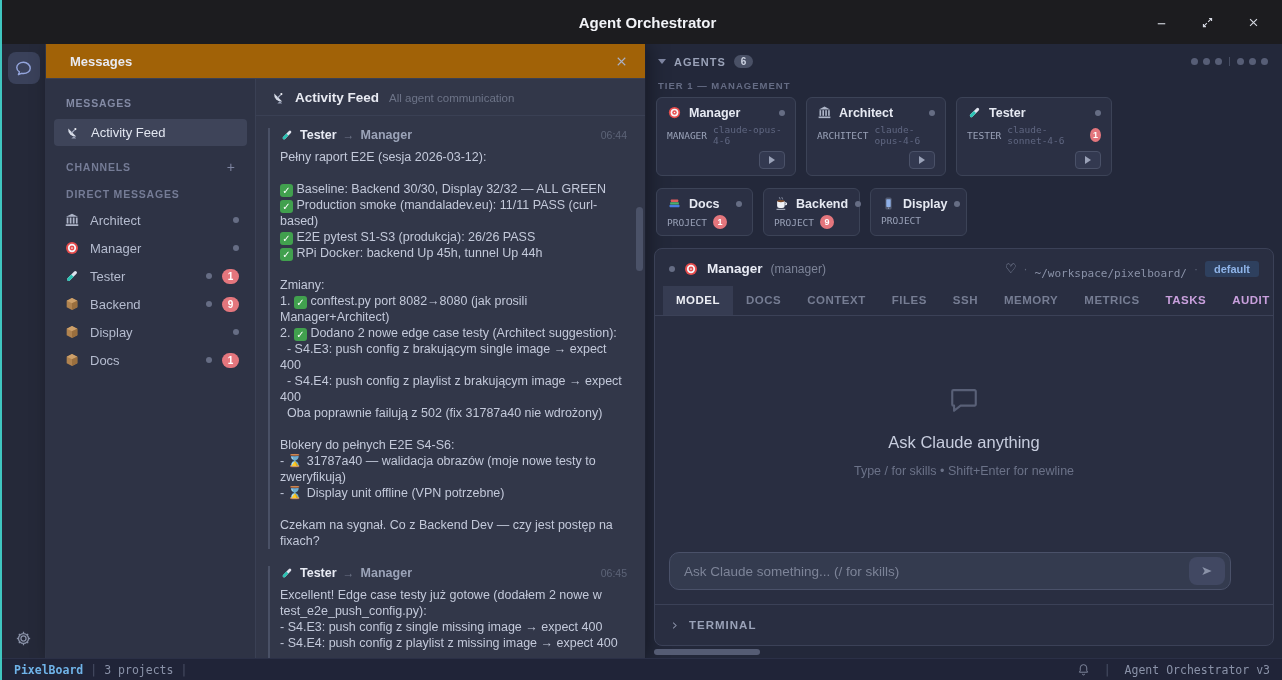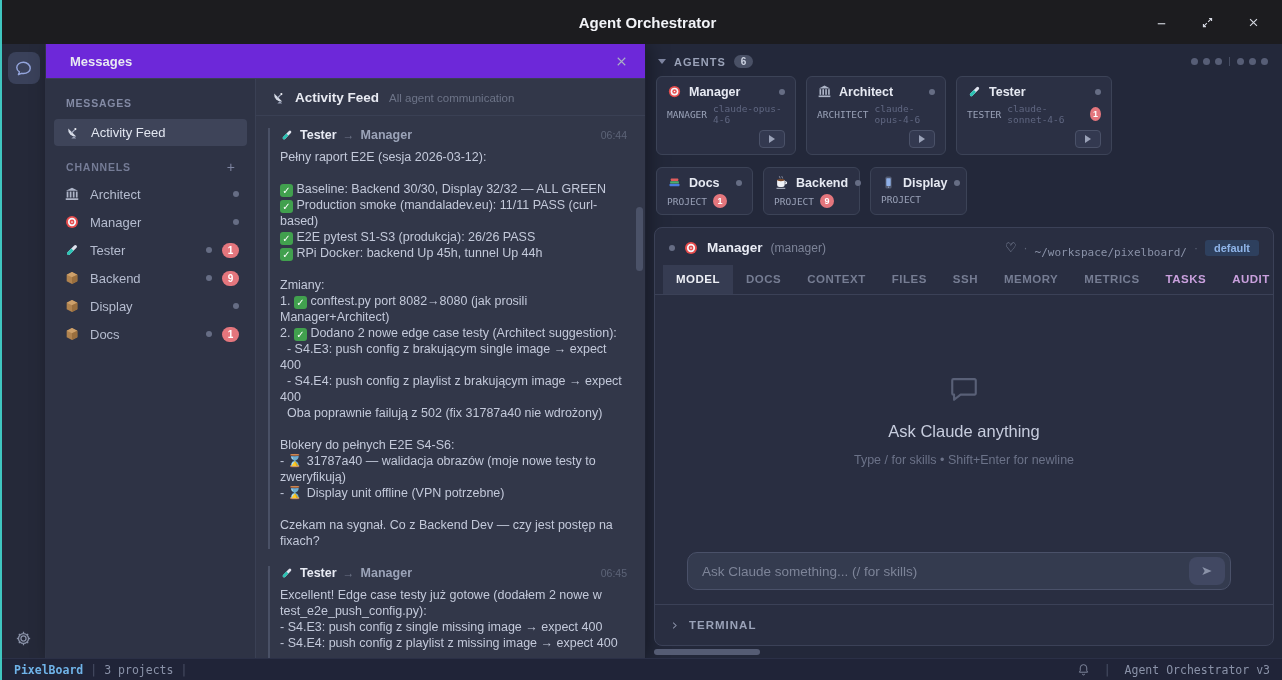--- a/index.html
+++ b/index.html
@@ -20,21 +20,21 @@
 
   
   .rail { width:44px; background:#252939; border-right:1px solid #343a4e; display:flex; flex-direction:column; align-items:center; padding:8px 0 10px; flex:none; }
   .rail-chat-btn { width:32px; height:32px; border-radius:8px; background:#3a415a; color:#93a4dc; display:flex; align-items:center; justify-content:center; border:none; cursor:pointer; }
   .rail-chat-btn svg { width:19px; height:19px; }
   .rail-spacer { flex:1; }
   .rail-gear-btn { background:none; border:none; color:#8a92a8; cursor:pointer; display:flex; }
   .rail-gear-btn svg { width:19px; height:19px; }
 
   
-  .overlay { width:600px; flex:none; background:#6d28d9; display:flex; flex-direction:column; box-shadow:4px 0 18px rgba(0,0,0,.35); border-right:1px solid #1d2130; }
+  .overlay { width:600px; flex:none; background:#a16207; display:flex; flex-direction:column; box-shadow:4px 0 18px rgba(0,0,0,.35); border-right:1px solid #1d2130; }
   .overlay-header { height:35px; flex:none; display:flex; align-items:center; padding:0 16px 0 24px; border-bottom:1px solid #3a4054; }
   .overlay-title { font-size:13px; font-weight:bold; color:#e8eaf2; }
   .overlay-close { margin-left:auto; background:none; border:none; color:#aab1c6; cursor:pointer; display:flex; }
   .overlay-close svg { width:15px; height:15px; }
   .overlay-body { flex:1; display:flex; min-height:0; }
 
   
   .msg-sidebar { width:210px; flex:none; border-right:1px solid #3a4054; padding-top:10px; background:#2e3345; }
   .section-label { font-size:10.5px; font-weight:bold; letter-spacing:.8px; color:#838aa4; padding:8px 20px 6px; display:flex; align-items:center; }
   .section-label.dim { color:#757c96; }
@@ -101,21 +101,21 @@
   .session-badge { background:#2e405e; color:#8fb4e8; font-size:11px; font-weight:bold; border-radius:3px; padding:2px 9px; }
   .tabs { display:flex; border-bottom:1px solid #3b4157; padding:0 8px; flex:none; }
   .tab { padding:8px 13px 9px; font-size:11.5px; font-weight:bold; letter-spacing:.5px; color:#767d93; cursor:pointer; background:none; border:none; font-family:inherit; }
   .tab.active { background:#363c52; color:#eef0f6; }
   .tab.accent { color:#c9a0dd; }
   .con-body { flex:1; display:flex; flex-direction:column; align-items:center; justify-content:center; gap:12px; min-height:0; }
   .empty-bubble { color:#596077; }
   .empty-bubble svg { width:36px; height:34px; }
   .empty-title { font-size:16.5px; color:#c7cdde; }
   .empty-hint { font-size:12.5px; color:#6b7288; }
-  .input-row { padding:8px 42px 14px 32px; flex:none; }
+  .input-row { padding:8px 42px 14px 14px; flex:none; }
   .input-box { display:flex; align-items:center; background:#343b4f; border:1px solid #4a5169; border-radius:10px; height:38px; padding:0 5px 0 4px; }
   .ask-input { flex:1; background:transparent; border:none; outline:none; color:#d5dae6; font-size:13.5px; padding:0 10px; font-family:inherit; }
   .ask-input::placeholder { color:#7d8498; }
   .send-btn { width:36px; height:28px; border-radius:8px; background:#414862; border:none; color:#8a92a8; display:flex; align-items:center; justify-content:center; cursor:pointer; }
   .send-btn svg { width:14px; height:14px; }
   .terminal-row { border-top:1px solid #3b4157; padding:14px 14px; display:flex; align-items:center; gap:9px; flex:none; cursor:pointer; }
   .term-chevron { color:#8a92a8; display:flex; }
   .term-chevron svg { width:11px; height:11px; }
   .terminal-label { font-size:11.5px; font-weight:bold; letter-spacing:1px; color:#9aa2b8; }
   .h-scrollbar { height:9px; margin:2px 0 1px; position:relative; flex:none; }
@@ -195,20 +195,23 @@
                 <path d="M8.8 12.8l5-5" stroke="#aab1c6" stroke-width="1.8"></path>
                 <circle cx="15" cy="6.5" r="1.7" fill="#eef0f6"></circle>
                 <path d="M12.8 17.5l3.4 4.2H8.6z" fill="#9aa2b8"></path>
               </svg>
             <span>Activity Feed</span>
           </div>
           <div class="section-label dim">
             <span>CHANNELS</span>
             <button class="section-plus">+</button>
           </div>
+          <div class="section-label dim">
+              <span>DIRECT MESSAGES</span>
+            </div>
 
           <div class="dm-item">
             <svg class="icon16" viewBox="0 0 24 24" fill="#aeb5c8">
                 <path d="M12 2.5L3 7h18z"></path>
                 <rect x="4" y="8.3" width="2.6" height="9"></rect>
                 <rect x="8.6" y="8.3" width="2.6" height="9"></rect>
                 <rect x="13.2" y="8.3" width="2.6" height="9"></rect>
                 <rect x="17.8" y="8.3" width="2.6" height="9"></rect>
                 <rect x="2.6" y="18.4" width="18.8" height="2.6"></rect>
               </svg>
@@ -350,20 +353,21 @@
           <span class="ld-dot"></span>
           <span class="ld-dot"></span>
           <span class="ld-dot"></span>
           <span class="ld-sep"></span>
           <span class="ld-dot"></span>
           <span class="ld-dot"></span>
           <span class="ld-dot"></span>
         </span>
       </div>
 
+      <div class="tier-label">TIER 1 — MANAGEMENT</div>
       <div class="cards-row">
 
         <div class="agent-card w140">
           <div class="card-head">
             <svg class="icon15" viewBox="0 0 24 24">
                 <circle cx="12" cy="12" r="9" fill="#e74c4c"></circle>
                 <circle cx="12" cy="12" r="6.2" fill="#f5f6fa"></circle>
                 <circle cx="12" cy="12" r="3.6" fill="#e74c4c"></circle>
                 <circle cx="12" cy="12" r="1.3" fill="#f5f6fa"></circle>
               </svg>

